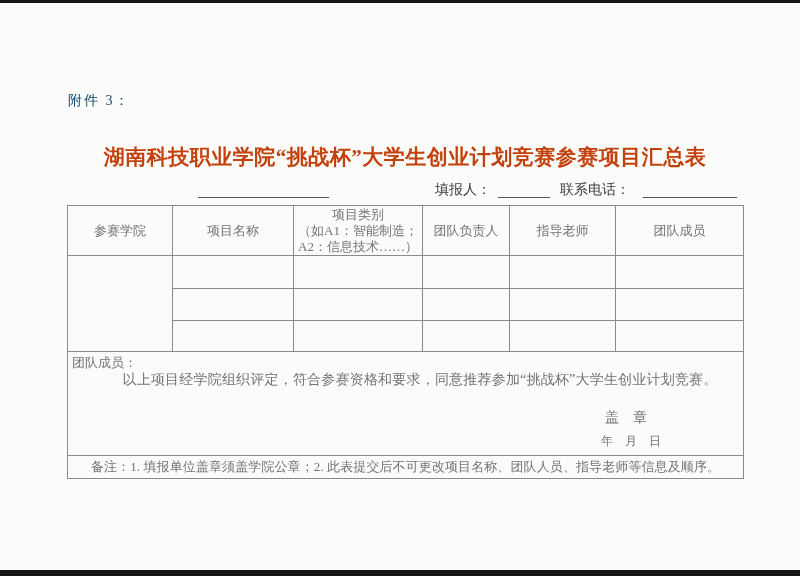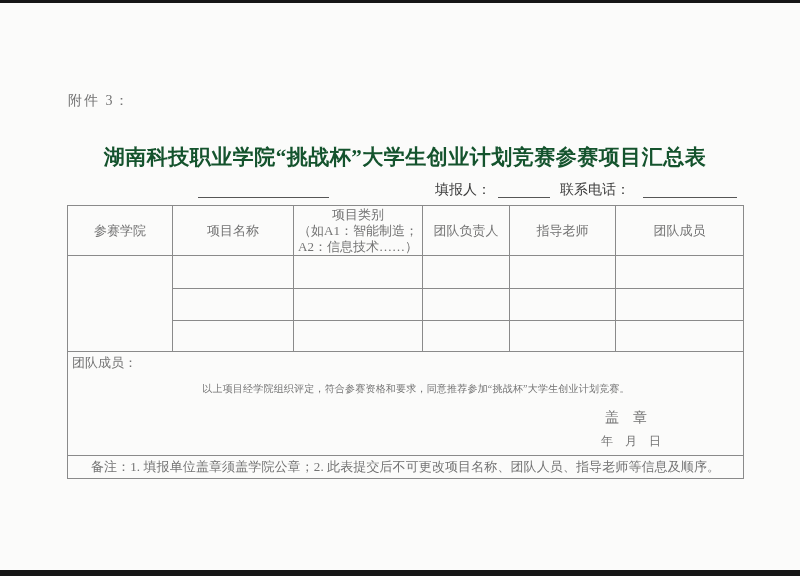--- a/index.html
+++ b/index.html
@@ -8,25 +8,25 @@
     background:#fbfbfa;
     font-family:"Liberation Serif","DejaVu Serif",serif;
     color:#3b3b3b;
   }
   .scan-bar{position:absolute;left:0;width:800px;background:#161616;}
   .scan-bar.top{top:0;height:3px;}
   .scan-bar.bottom{bottom:0;height:6px;}
 
   .attachment{
     position:absolute;left:68px;top:92px;
-    font-size:14px;letter-spacing:2px;color:#737373;
+    font-size:14px;letter-spacing:2px;color:#0c4a6e;
   }
   .doc-title{
     position:absolute;left:60px;top:143px;width:690px;
-    text-align:center;font-size:21px;font-weight:bold;color:#14532d;
+    text-align:center;font-size:21px;font-weight:bold;color:#c2410c;
     letter-spacing:0.5px;white-space:nowrap;
   }
 
   .form-line{position:absolute;left:0;top:180px;width:800px;height:22px;font-size:14px;}
   .fl-label{position:absolute;top:1px;white-space:nowrap;color:#3b3b3b;}
   .lbl-college{left:67px;}
   .lbl-filler{left:435px;}
   .lbl-phone{left:560px;}
   .uline{position:absolute;top:0;height:17px;border-bottom:1.5px solid #565656;}
   .ul-college{left:198px;width:131px;}
@@ -51,21 +51,21 @@
   tr.body-r1 td{height:32px;}
   tr.body-r2 td{height:31px;}
   tr.body-r3 td{height:30px;}
 
   td.rec-cell{
     height:103px;text-align:left;vertical-align:top;position:relative;
   }
   .rec-label{position:absolute;left:4px;top:2px;font-size:13px;white-space:nowrap;}
   .rec-statement{
     position:absolute;left:4px;top:19px;right:3px;
-    font-size:10px;text-indent:2em;white-space:nowrap;letter-spacing:0.2px;margin-top:11px;
+    font-size:14px;text-indent:2em;white-space:nowrap;letter-spacing:0.2px;
   }
   .rec-seal{position:absolute;top:57px;right:96px;font-size:14px;white-space:nowrap;}
   .rec-date{position:absolute;top:81px;right:82px;font-size:12px;white-space:nowrap;}
 
   td.remarks-cell{
     height:22px;text-align:left;vertical-align:middle;
     font-size:13.2px;padding:1px 4px;white-space:nowrap;letter-spacing:0.1px;
   }
 </style>
 </head>

